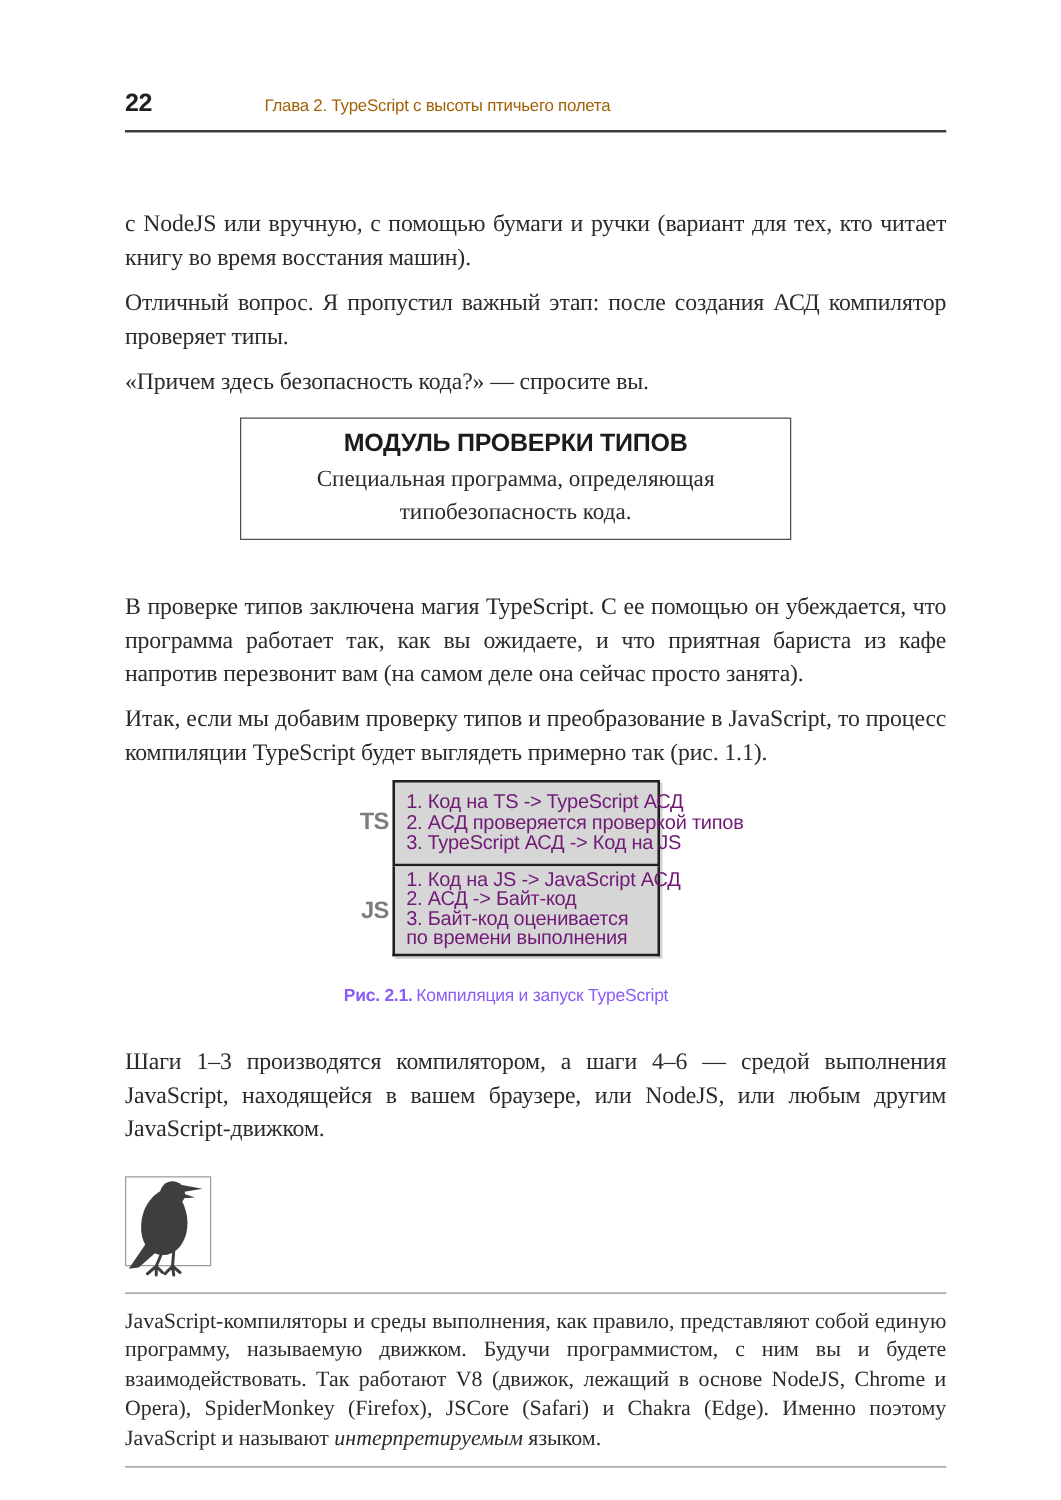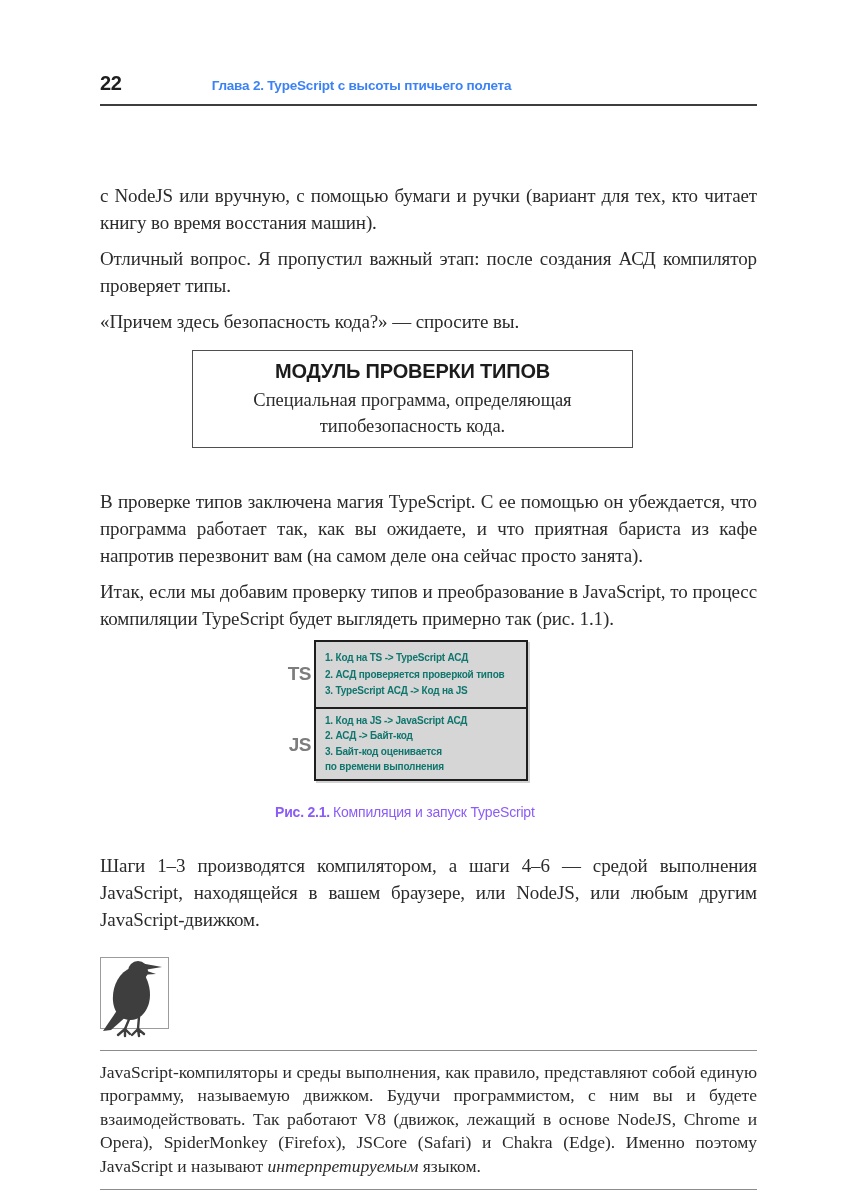--- a/index.html
+++ b/index.html
@@ -21,33 +21,33 @@
     border-bottom:2px solid #3d3d3d;
     display:flex;
     align-items:baseline;
     font-family:"Liberation Sans", sans-serif;
     gap:38px;
   }
   .pagenum { font-size:20px; font-weight:bold; color:#1f1f1f; letter-spacing:-0.3px; }
   .chapter {
     margin-left:52px;
     font-size:13.5px;
-    font-weight:bold;
-    color:#3b82f6;
+    font-weight:normal;
+    color:#a16207;
     letter-spacing:-0.2px;
   }
   
   .body-p {
     font-size:19px;
     line-height:27px;
     text-align:justify;
     margin-top:9px;
     letter-spacing:-0.1px;
   }
-  .body-p.first { margin-top:76px; }
+  .body-p.first { margin-top:60px; }
   .body-p.after-box { margin-top:40px; }
   .body-p.after-caption { margin-top:32px; }
   
   .defbox {
     margin-top:15px;
     margin-left:92px;
     width:441px;
     border:1.5px solid #4f4f4f;
     padding:9px 14px 8px;
     text-align:center;
@@ -84,23 +84,23 @@
   }
   .fig-cell {
     grid-column:2;
     background:#d6d6d6;
     border:2px solid #1e1e1e;
     box-shadow:2px 2px 0 rgba(0,0,0,0.18);
     padding:8px 9px 7px;
   }
   .fig-cell.js { border-top:none; padding-top:4px; padding-bottom:4px; box-shadow:2px 2px 0 rgba(0,0,0,0.18); }
   .fig-line {
-    font-size:10px;
-    font-weight:bold;
-    color:#0f766e;
+    font-size:16px;
+    font-weight:normal;
+    color:#701a75;
     line-height:16.5px;
     letter-spacing:-0.2px;
     white-space:nowrap;
   }
   .fig-cell.js .fig-line { line-height:15.5px; }
   .fig-caption {
     margin-top:23px;
     margin-left:175px;
     width:280px;
     text-align:left;

